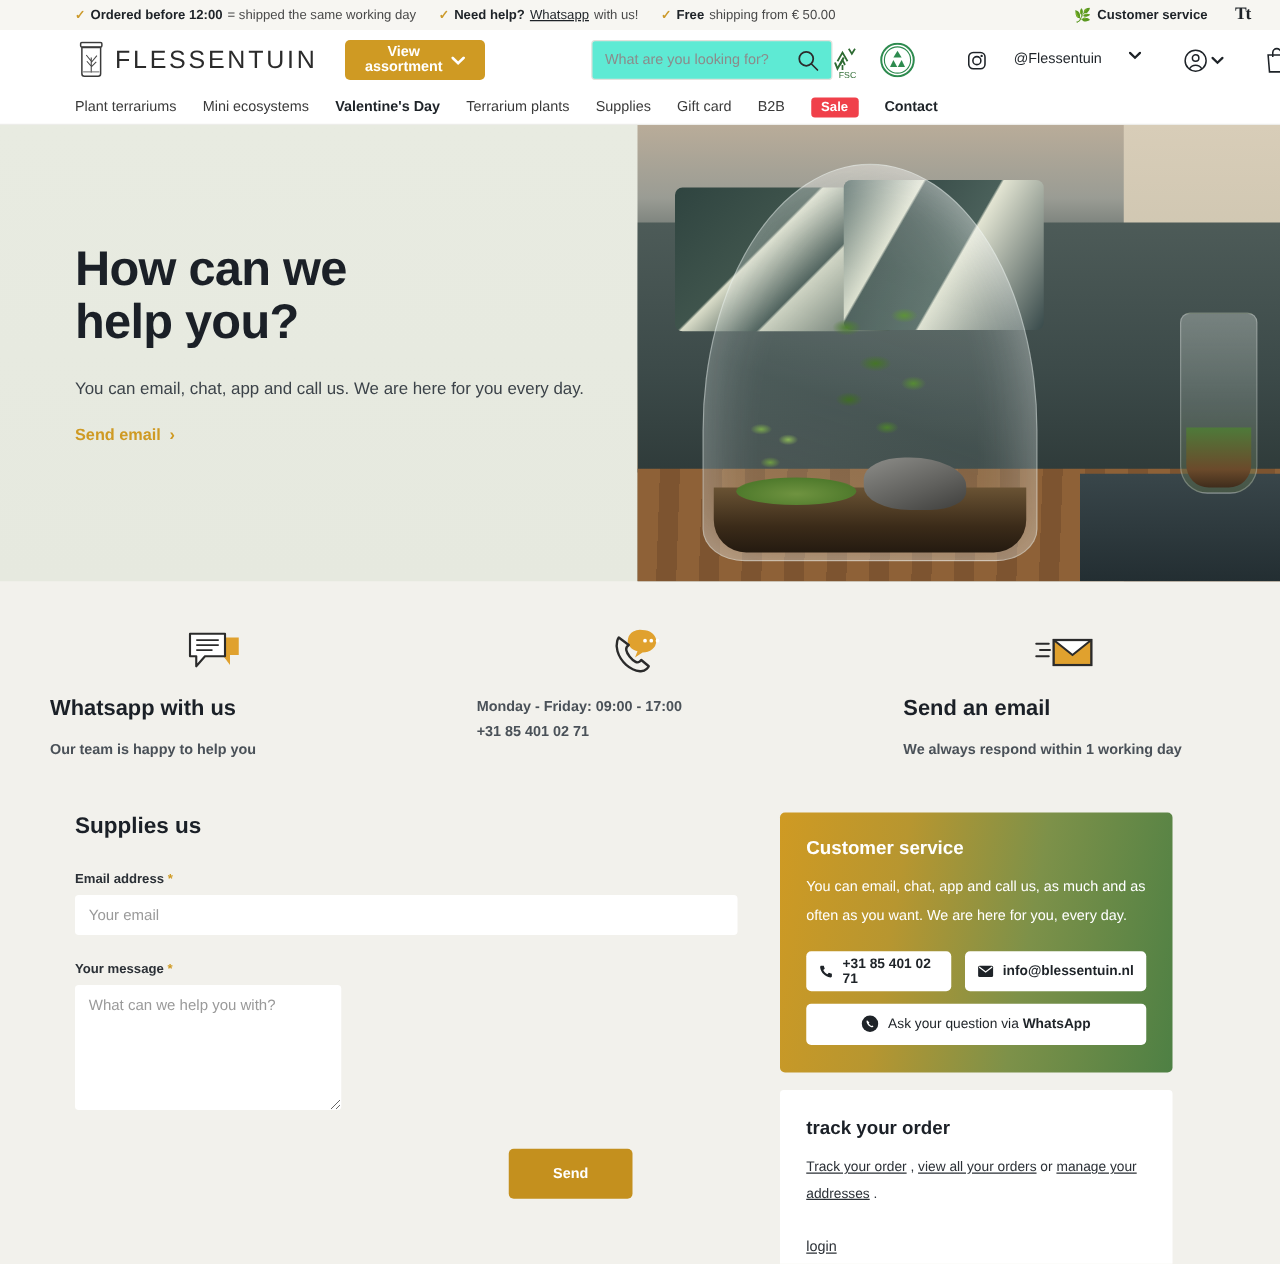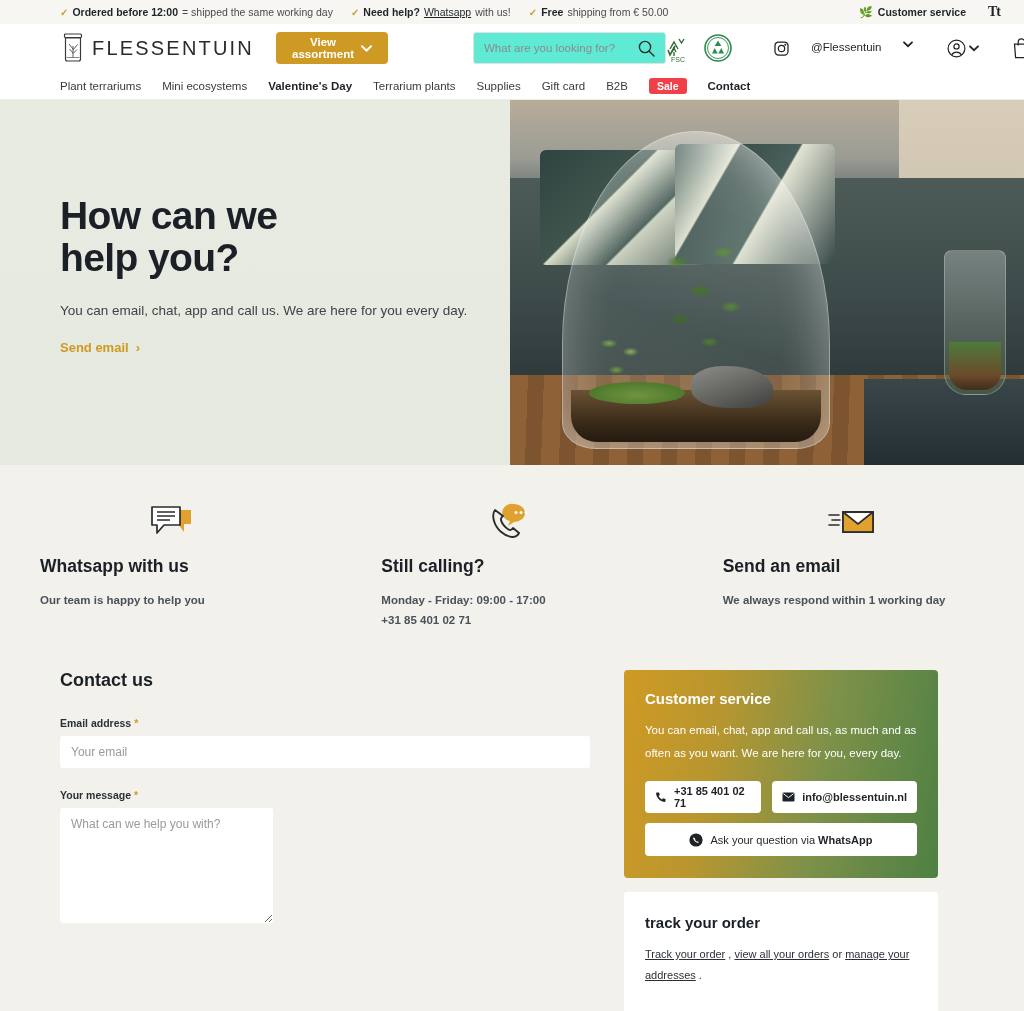--- a/index.html
+++ b/index.html
@@ -293,21 +293,21 @@
     border-radius: 3px;
     padding: 9px 11px;
     font-size: 12px;
     color: #555;
     font-family: "Liberation Sans", sans-serif;
     outline: none;
   }
   .field input { height: 32px; }
   .field input::placeholder, .field textarea::placeholder { color: #9a9a9a; }
   .field.msg { margin-top: 21px; width: 213px; flex: none; }
-  .field.msg textarea { height: 115px; resize: vertical; }
+  .field.msg textarea { height: 100px; resize: vertical; }
   .send-row { display: flex; justify-content: flex-end; padding-right: 84px; margin-top: 26px; }
   .send-btn {
     background: #c4901e;
     color: #fff;
     border: none;
     border-radius: 4px;
     width: 99px;
     height: 40px;
     font-size: 11.5px;
     font-weight: bold;
@@ -544,21 +544,20 @@
   <div class="feature">
     <div class="feat-icon">
       <svg width="50" height="42" viewBox="0 0 50 42">
         <path d="M27 3 A11 9 0 1 1 27 21 L21 25 L23 20 A9 8 0 0 1 27 3 Z" fill="#e0a12e"></path>
         <circle cx="29" cy="11.5" r="1.5" fill="#fff"></circle>
           <circle cx="34" cy="11.5" r="1.5" fill="#fff"></circle>
           <circle cx="39" cy="11.5" r="1.5" fill="#fff"></circle>
         <path d="M8 9 C8 9 5 13 7 20 C9.5 28.5 17 35 25 36 C30 36.5 32 32 32 32 L26 27 C26 27 24 30 21.5 28.5 C18 26.5 14.5 22 14 19 C13.6 16.5 16 15 16 15 Z" fill="none" stroke="#2b2b2b" stroke-width="1.9" stroke-linejoin="round"></path>
       </svg>
     </div>
-    <div class="feat-title">Still calling?</div>
     <div class="feat-sub">
       <div>Monday - Friday: 09:00 - 17:00</div>
       <div>+31 85 401 02 71</div>
     </div>
   </div>
 
   <div class="feature">
     <div class="feat-icon">
       <svg width="52" height="34" viewBox="0 0 52 34">
         <path d="M2 10 L12 10 M5 15 L13 15 M2 20 L12 20" stroke="#2b2b2b" stroke-width="1.6" stroke-linecap="round"></path>
@@ -569,40 +568,43 @@
       </svg>
     </div>
     <div class="feat-title">Send an email</div>
     <div class="feat-sub">We always respond within 1 working day</div>
   </div>
 </div>
 
 <div class="main">
 
   <div class="col-left">
-    <div class="contact-title">Contact us</div>
+    <div class="contact-title">Supplies us</div>
 
     <div class="form-row">
       <div class="field">
         <label class="field-label">
           <span>Email address</span>
           <span class="req">*</span>
         </label>
         <input type="text" placeholder="Your email" style="">
       </div>
     </div>
 
     <div class="field msg">
       <label class="field-label">
         <span>Your message</span>
         <span class="req">*</span>
       </label>
       <textarea placeholder="What can we help you with?" style=""></textarea>
     </div>
 
+    <div class="send-row">
+      <button class="send-btn">Send</button>
+    </div>
 
   </div>
 
   <div class="col-right">
 
     <div class="cs-card">
       <h3>Customer service</h3>
       <p>You can email, chat, app and call us, as much and as often as you want. We are here for you, every day.</p>
       <div class="cs-btn-row">
         <a class="cs-btn phone">

